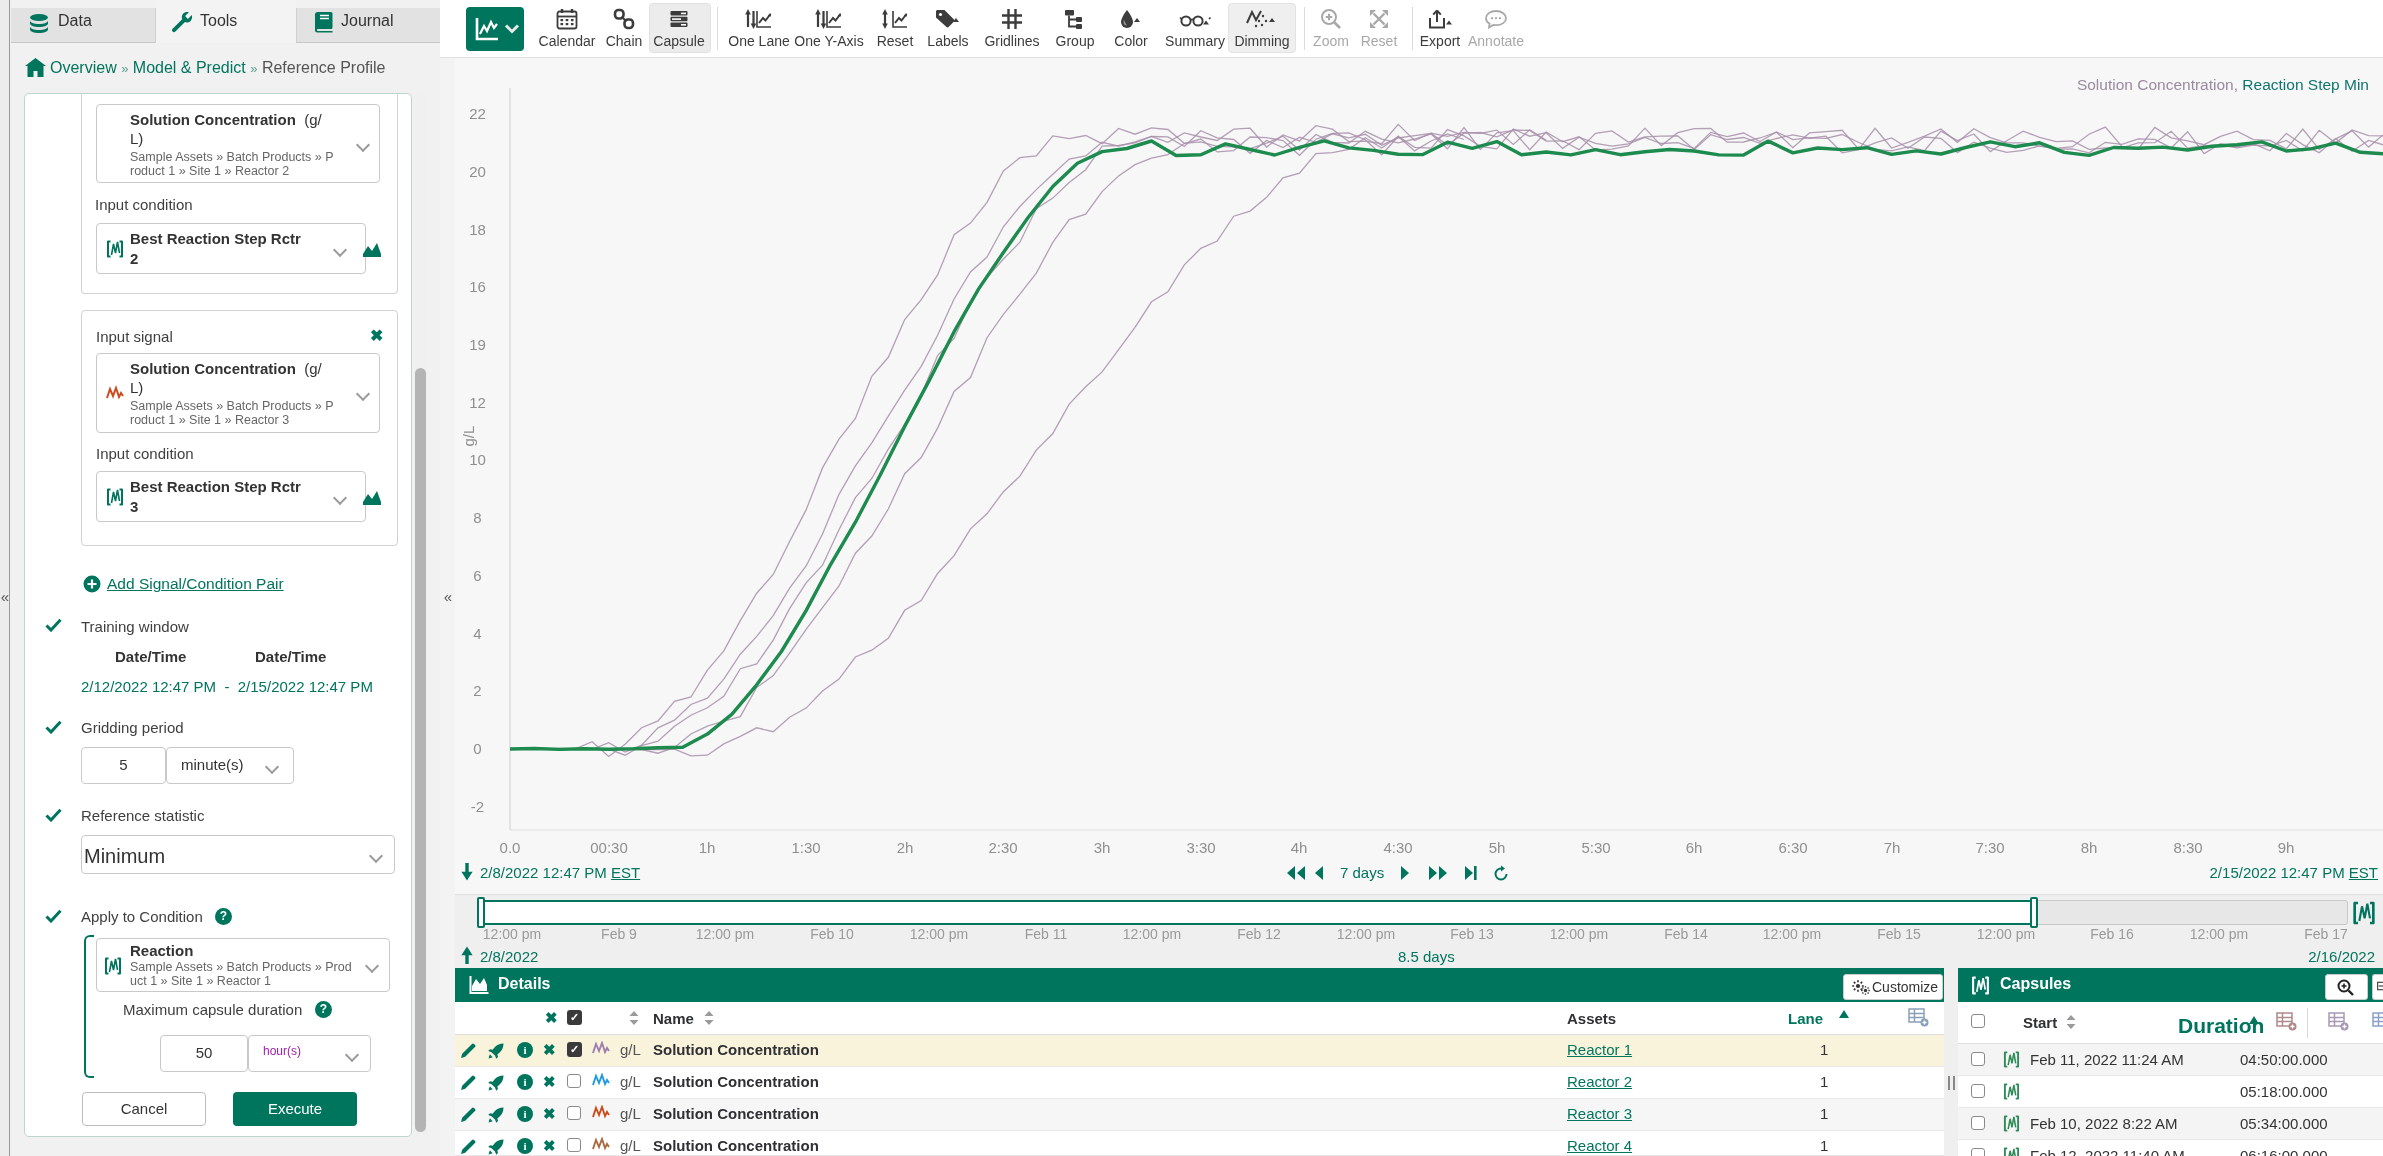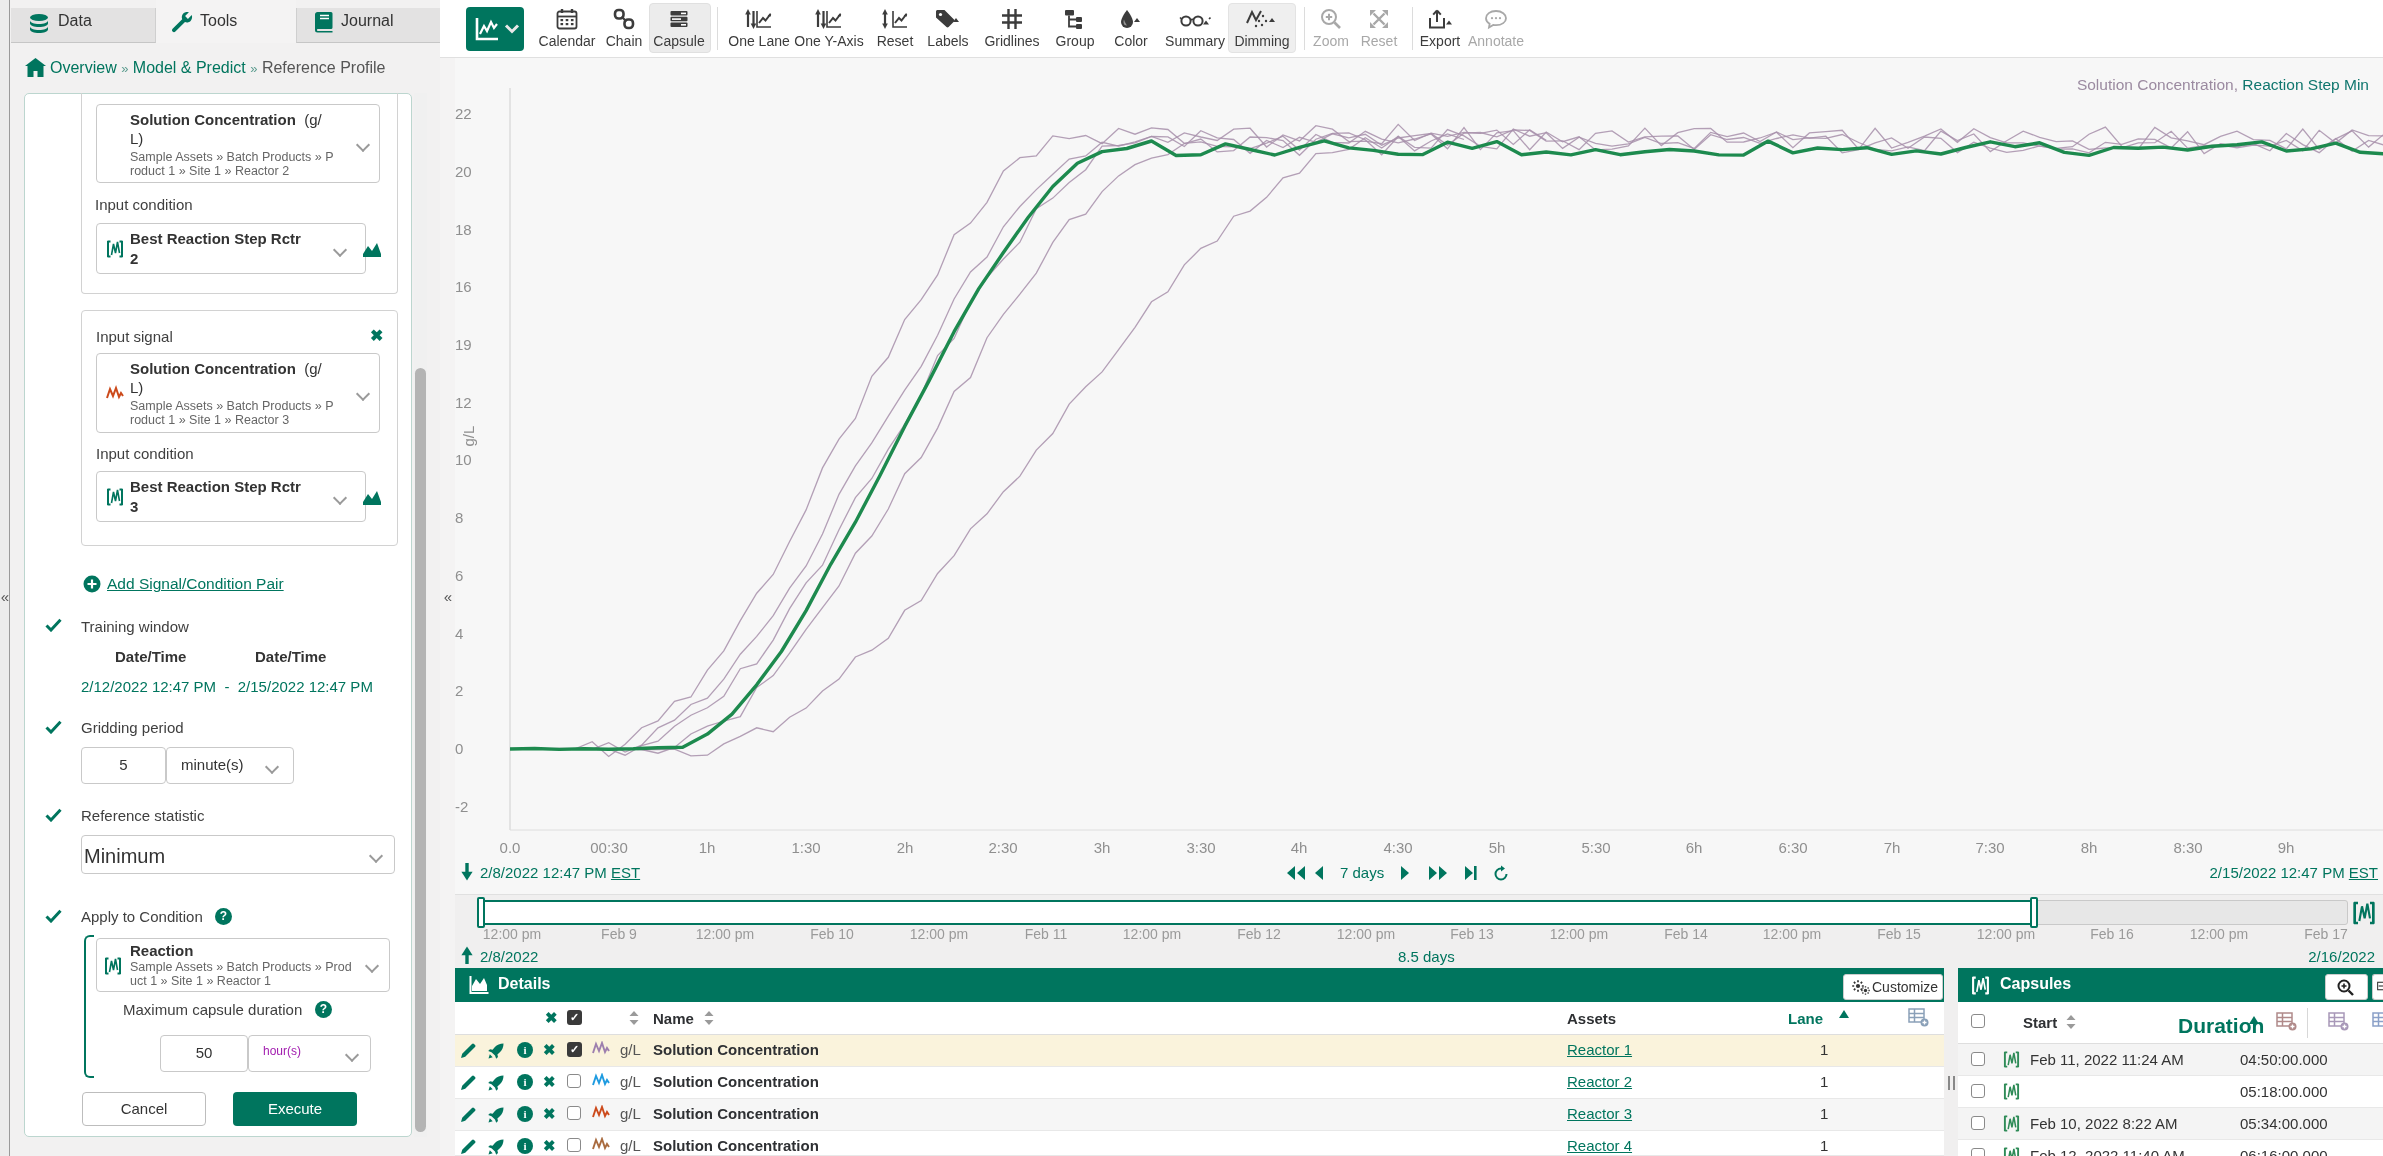--- a/index.html
+++ b/index.html
@@ -1,18 +1,18 @@
 <!DOCTYPE html>
 <html><head><meta charset="utf-8">
 <style>
 *{margin:0;padding:0;box-sizing:border-box}
 html,body{width:2383px;height:1156px;font-family:"Liberation Sans",sans-serif;background:#fff;overflow:hidden;position:relative}
 .a{position:absolute}
 .xl{font-size:15px;color:#8f8f8f;text-align:center}
-.yl{font-size:15px;color:#8f8f8f;text-align:left}
+.yl{font-size:15px;color:#8f8f8f;text-align:center}
 .sl{font-size:14px;color:#9a9a9a;text-align:center}
 .tbtn{position:absolute;top:0;height:57px;text-align:center;color:#3c3c3c}
 .tbtn .lab{position:absolute;top:33px;left:50%;transform:translateX(-50%);font-size:14px;white-space:nowrap}
 .tbtn.dis{color:#a8a8a8}
 .tbtn svg{position:absolute;top:8px;left:50%;transform:translateX(-50%)}
 .sep{position:absolute;top:7px;height:43px;width:1px;background:#dcdcdc}
 .ibox{position:absolute;background:#fff;border:1px solid #c9c9c9;border-radius:4px}
 .chev{position:absolute;width:12px;height:12px}
 .chev:after{content:"";position:absolute;left:1px;top:2px;width:8px;height:8px;border-right:2px solid #9a9a9a;border-bottom:2px solid #9a9a9a;transform:rotate(45deg)}
 .lbl{font-size:15px;color:#3f3f3f}

